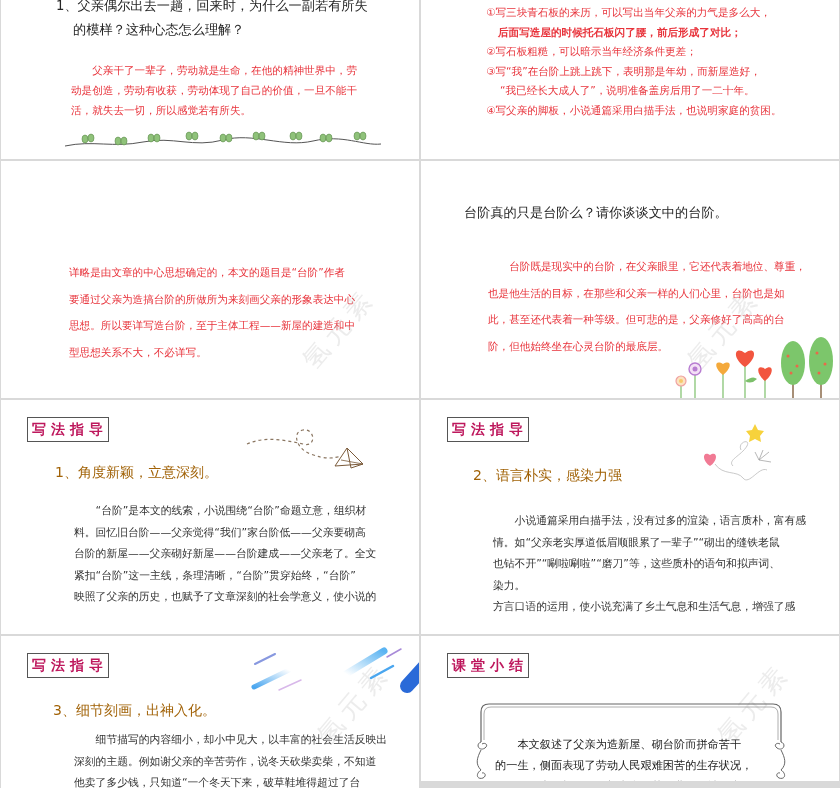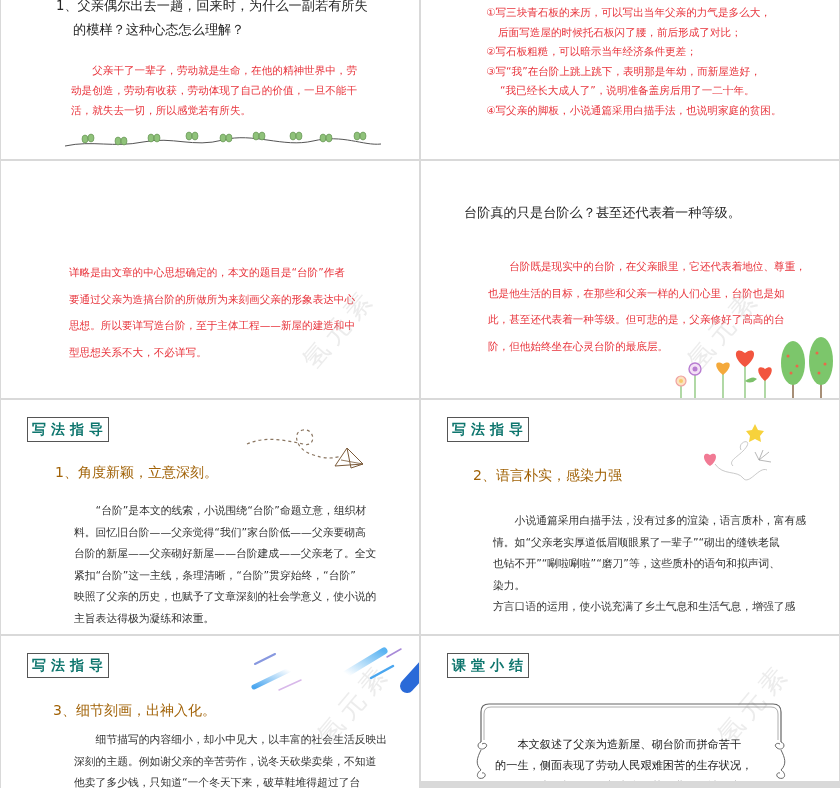--- a/index.html
+++ b/index.html
@@ -23,21 +23,21 @@
   .q { position:absolute; color:#262626; font-size:13.2px; line-height:24px; }
   .red { color:#e8333b; }
   .ans { position:absolute; font-size:10.6px; }
   .body { position:absolute; color:#333333; font-size:10.8px; line-height:21.5px; text-indent:2em; }
   .heading { position:absolute; font-size:14px; color:#a16207; }
 
   .tagbox {
     position:absolute; left:26px; top:17px; width:82px; height:25px;
     border:1px solid #555; box-sizing:border-box;
     font-family:"DejaVu Serif","Liberation Serif",serif; font-weight:bold;
-    font-size:14px; letter-spacing:5px; color:#0f766e;
+    font-size:14px; letter-spacing:5px; color:#be185d;
     display:flex; align-items:center; justify-content:center; padding-left:4px;
   }
   .watermark {
     position:absolute; color:rgba(200,200,200,0.35); font-size:26px;
     transform:rotate(-50deg); letter-spacing:6px; pointer-events:none;
   }
   svg { position:absolute; overflow:visible; }
 </style>
 </head>
 <body>
@@ -73,40 +73,40 @@
         <ellipse cx="266" cy="10" rx="3" ry="4"></ellipse>
       <ellipse cx="294" cy="8" rx="3" ry="4"></ellipse>
         <ellipse cx="300" cy="8" rx="3" ry="4"></ellipse>
     </g>
   </svg>
 </div>
 
 <div class="slide" id="s2">
   <div class="ans red" style="left:65px; top:3px; line-height:19.5px;">
     <div>①写三块青石板的来历，可以写出当年父亲的力气是多么大，</div>
-    <div style="padding-left:12px;">后面写造屋的时候托石板闪了腰，前后形成了对比；</div>
+    <div style="padding-left:12px;font-weight:bold;">后面写造屋的时候托石板闪了腰，前后形成了对比；</div>
     <div>②写石板粗糙，可以暗示当年经济条件更差；</div>
     <div>③写“我”在台阶上跳上跳下，表明那是年幼，而新屋造好，</div>
     <div style="padding-left:14px;">“我已经长大成人了”，说明准备盖房后用了一二十年。</div>
     <div>④写父亲的脚板，小说通篇采用白描手法，也说明家庭的贫困。</div>
   </div>
 </div>
 
 <div class="slide" id="s3">
   <div class="ans red" style="left:68px; top:98px; line-height:26.5px;">
     <div>详略是由文章的中心思想确定的，本文的题目是“台阶”作者</div>
     <div>要通过父亲为造搞台阶的所做所为来刻画父亲的形象表达中心</div>
     <div>思想。所以要详写造台阶，至于主体工程——新屋的建造和中</div>
     <div>型思想关系不大，不必详写。</div>
   </div>
   <div class="watermark" style="left:290px; top:150px;">氢元素</div>
 </div>
 
 <div class="slide" id="s4">
-  <div class="q" style="left:43px; top:40px;">台阶真的只是台阶么？甚至还代表着一种等级。</div>
+  <div class="q" style="left:43px; top:40px;">台阶真的只是台阶么？请你谈谈文中的台阶。</div>
   <div class="ans red" style="left:67px; top:92px; line-height:26.5px;">
     <div style="text-indent:2em;">台阶既是现实中的台阶，在父亲眼里，它还代表着地位、尊重，</div>
     <div>也是他生活的目标，在那些和父亲一样的人们心里，台阶也是如</div>
     <div>此，甚至还代表着一种等级。但可悲的是，父亲修好了高高的台</div>
     <div>阶，但他始终坐在心灵台阶的最底层。</div>
   </div>
   <div class="watermark" style="left:255px; top:150px;">氢元素</div>
   <svg style="left:252px; top:170px;" width="166" height="67" viewBox="0 0 166 67">
 
     <line x1="8" y1="52" x2="8" y2="67" stroke="#7cbf6a" stroke-width="1.2"></line>
@@ -139,21 +139,20 @@
 
 <div class="slide" id="s5">
   <div class="tagbox">写法指导</div>
   <div class="heading" style="left:54px; top:64px;">1、角度新颖，立意深刻。</div>
   <div class="body" style="left:73px; top:100px; text-indent:0;">
     <div style="text-indent:2em;">“台阶”是本文的线索，小说围绕“台阶”命题立意，组织材</div>
     <div>料。回忆旧台阶——父亲觉得“我们”家台阶低——父亲要砌高</div>
     <div>台阶的新屋——父亲砌好新屋——台阶建成——父亲老了。全文</div>
     <div>紧扣“台阶”这一主线，条理清晰，“台阶”贯穿始终，“台阶”</div>
     <div>映照了父亲的历史，也赋予了文章深刻的社会学意义，使小说的</div>
-    <div>主旨表达得极为凝练和浓重。</div>
   </div>
   <svg style="left:244px; top:24px;" width="130" height="50" viewBox="0 0 130 50">
     <path d="M2 20 C 20 12, 40 16, 58 20 C 72 24, 70 4, 58 6 C 46 8, 52 26, 66 30 C 80 36, 90 34, 96 32" stroke="#8a7560" stroke-width="1.2" stroke-dasharray="3 3" fill="none"></path>
     <path d="M90 42 L 118 40 L 102 24 Z" fill="none" stroke="#7a5a3a" stroke-width="1"></path>
     <path d="M102 24 L 106 44 L 118 40" fill="none" stroke="#7a5a3a" stroke-width="1"></path>
     <path d="M96 36 L 118 40" fill="none" stroke="#7a5a3a" stroke-width="0.8"></path>
   </svg>
 </div>
 
 <div class="slide" id="s6">

